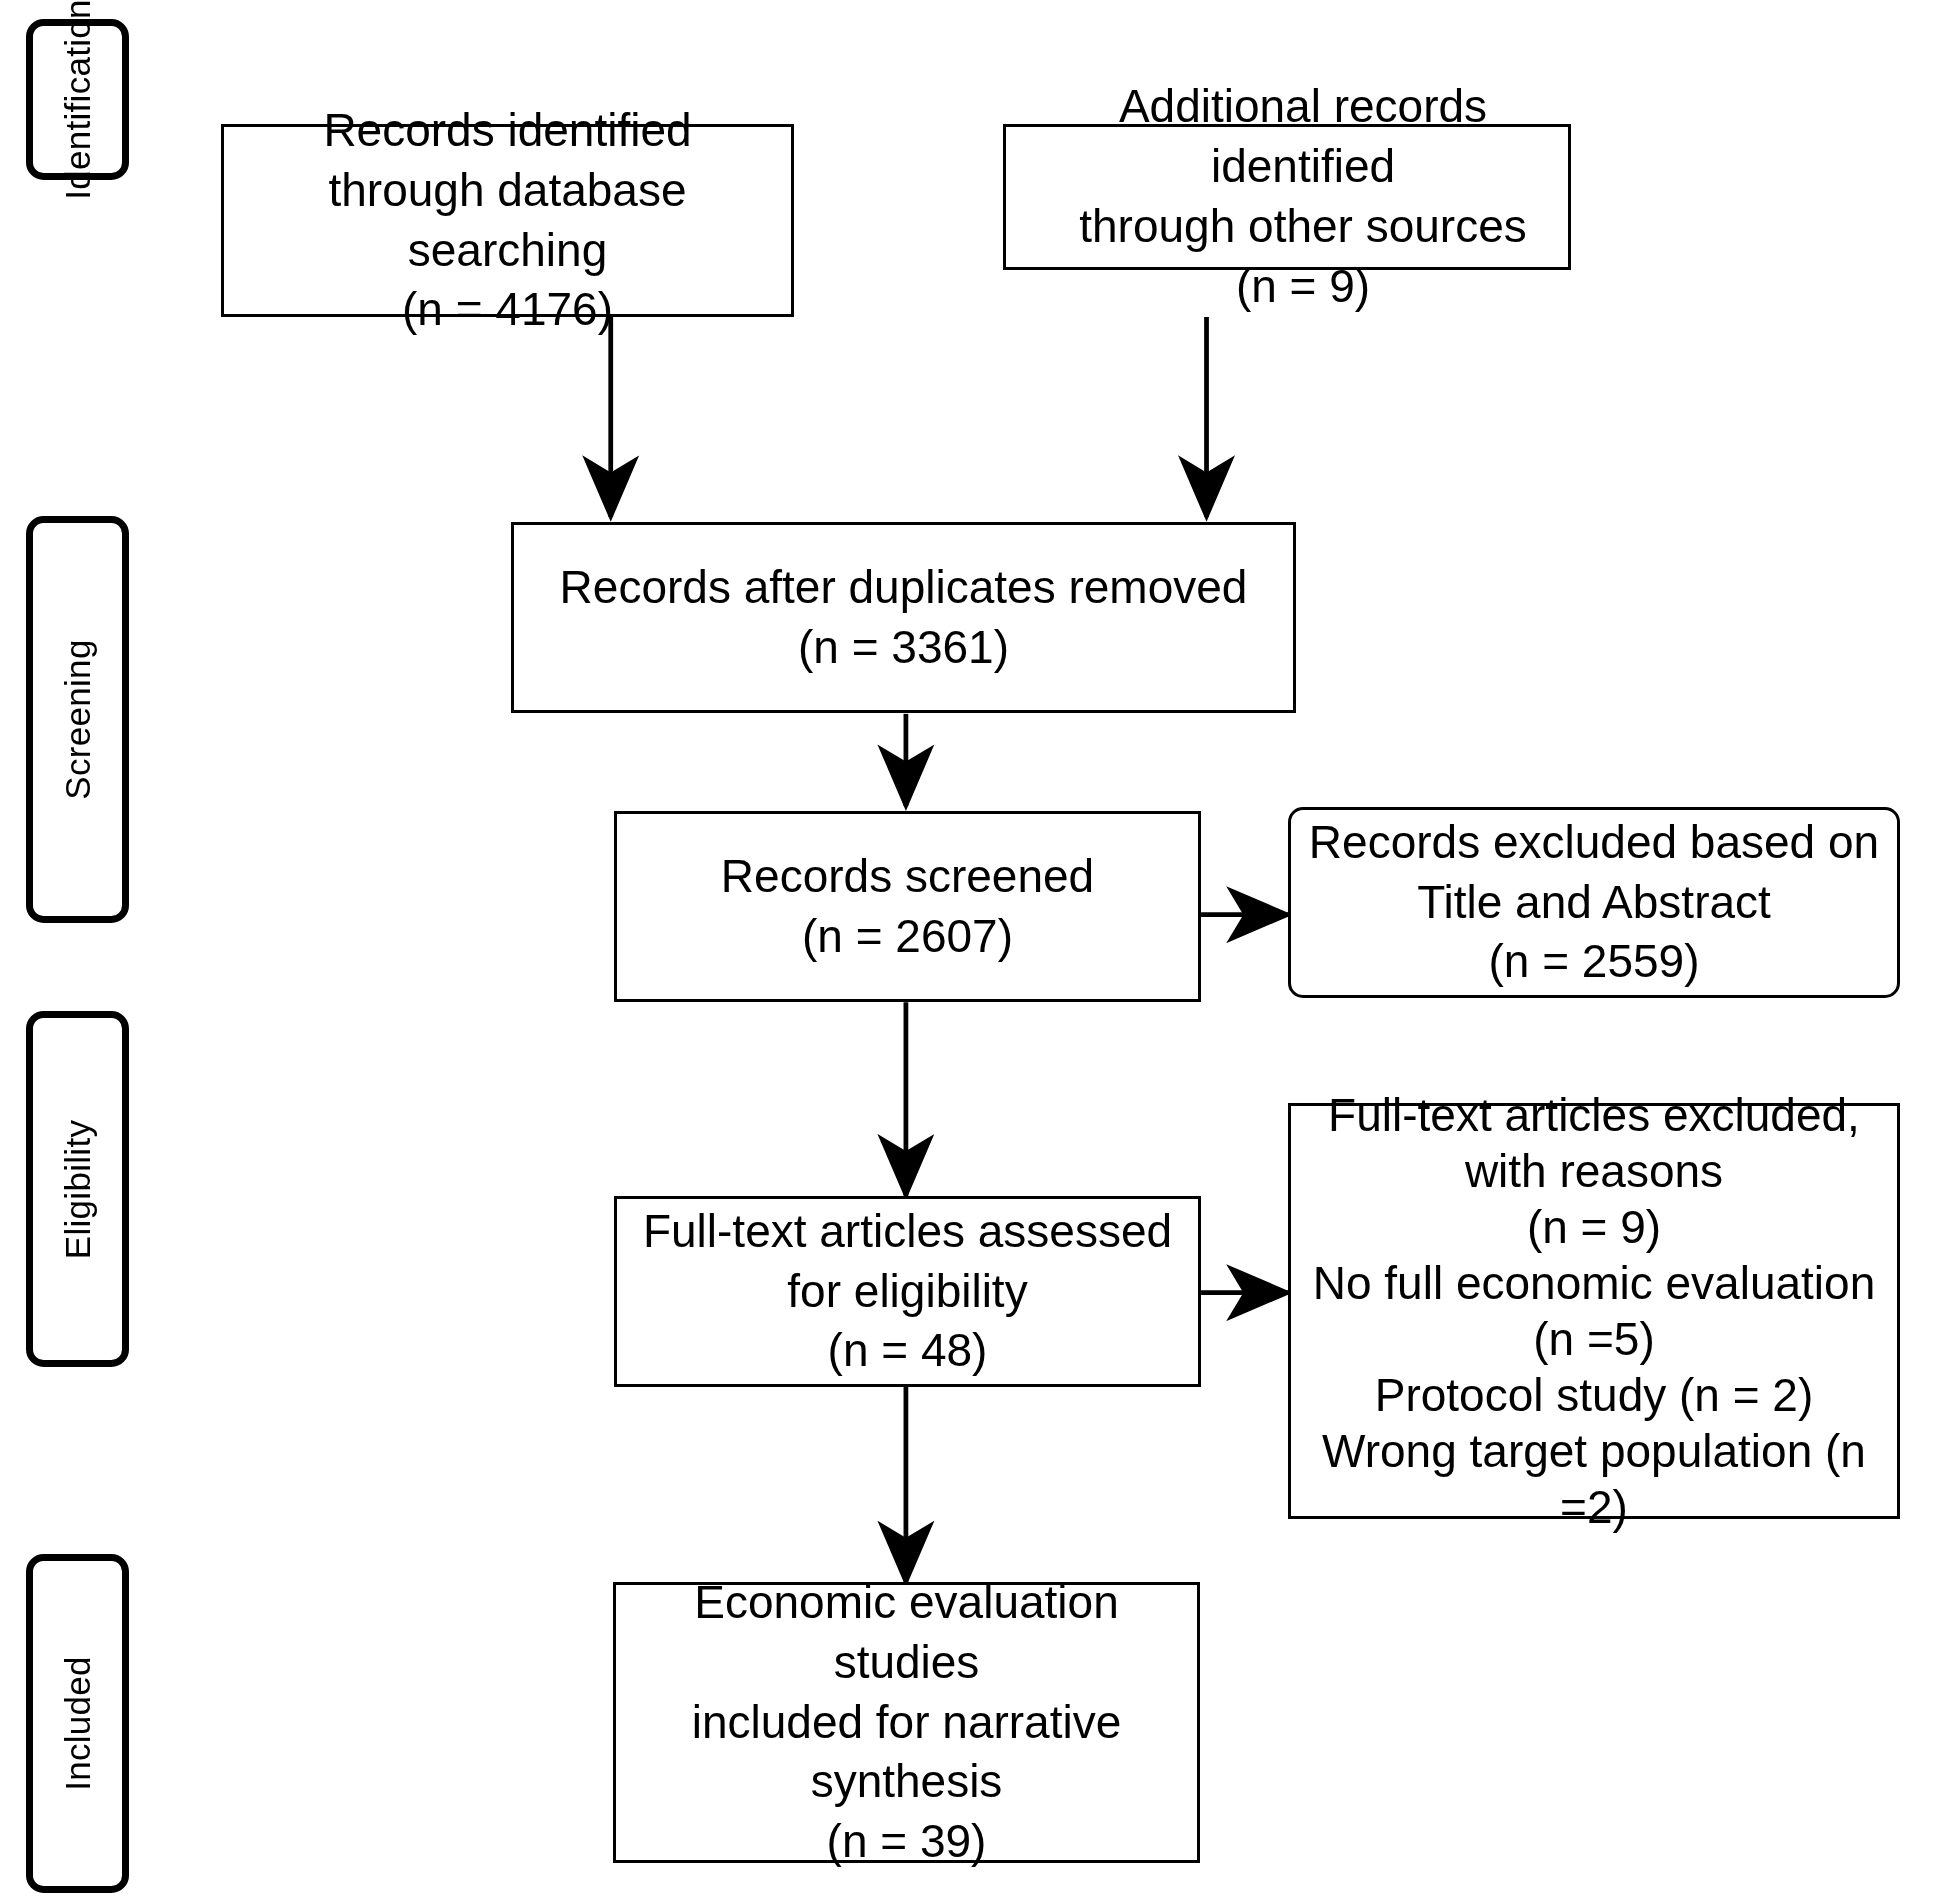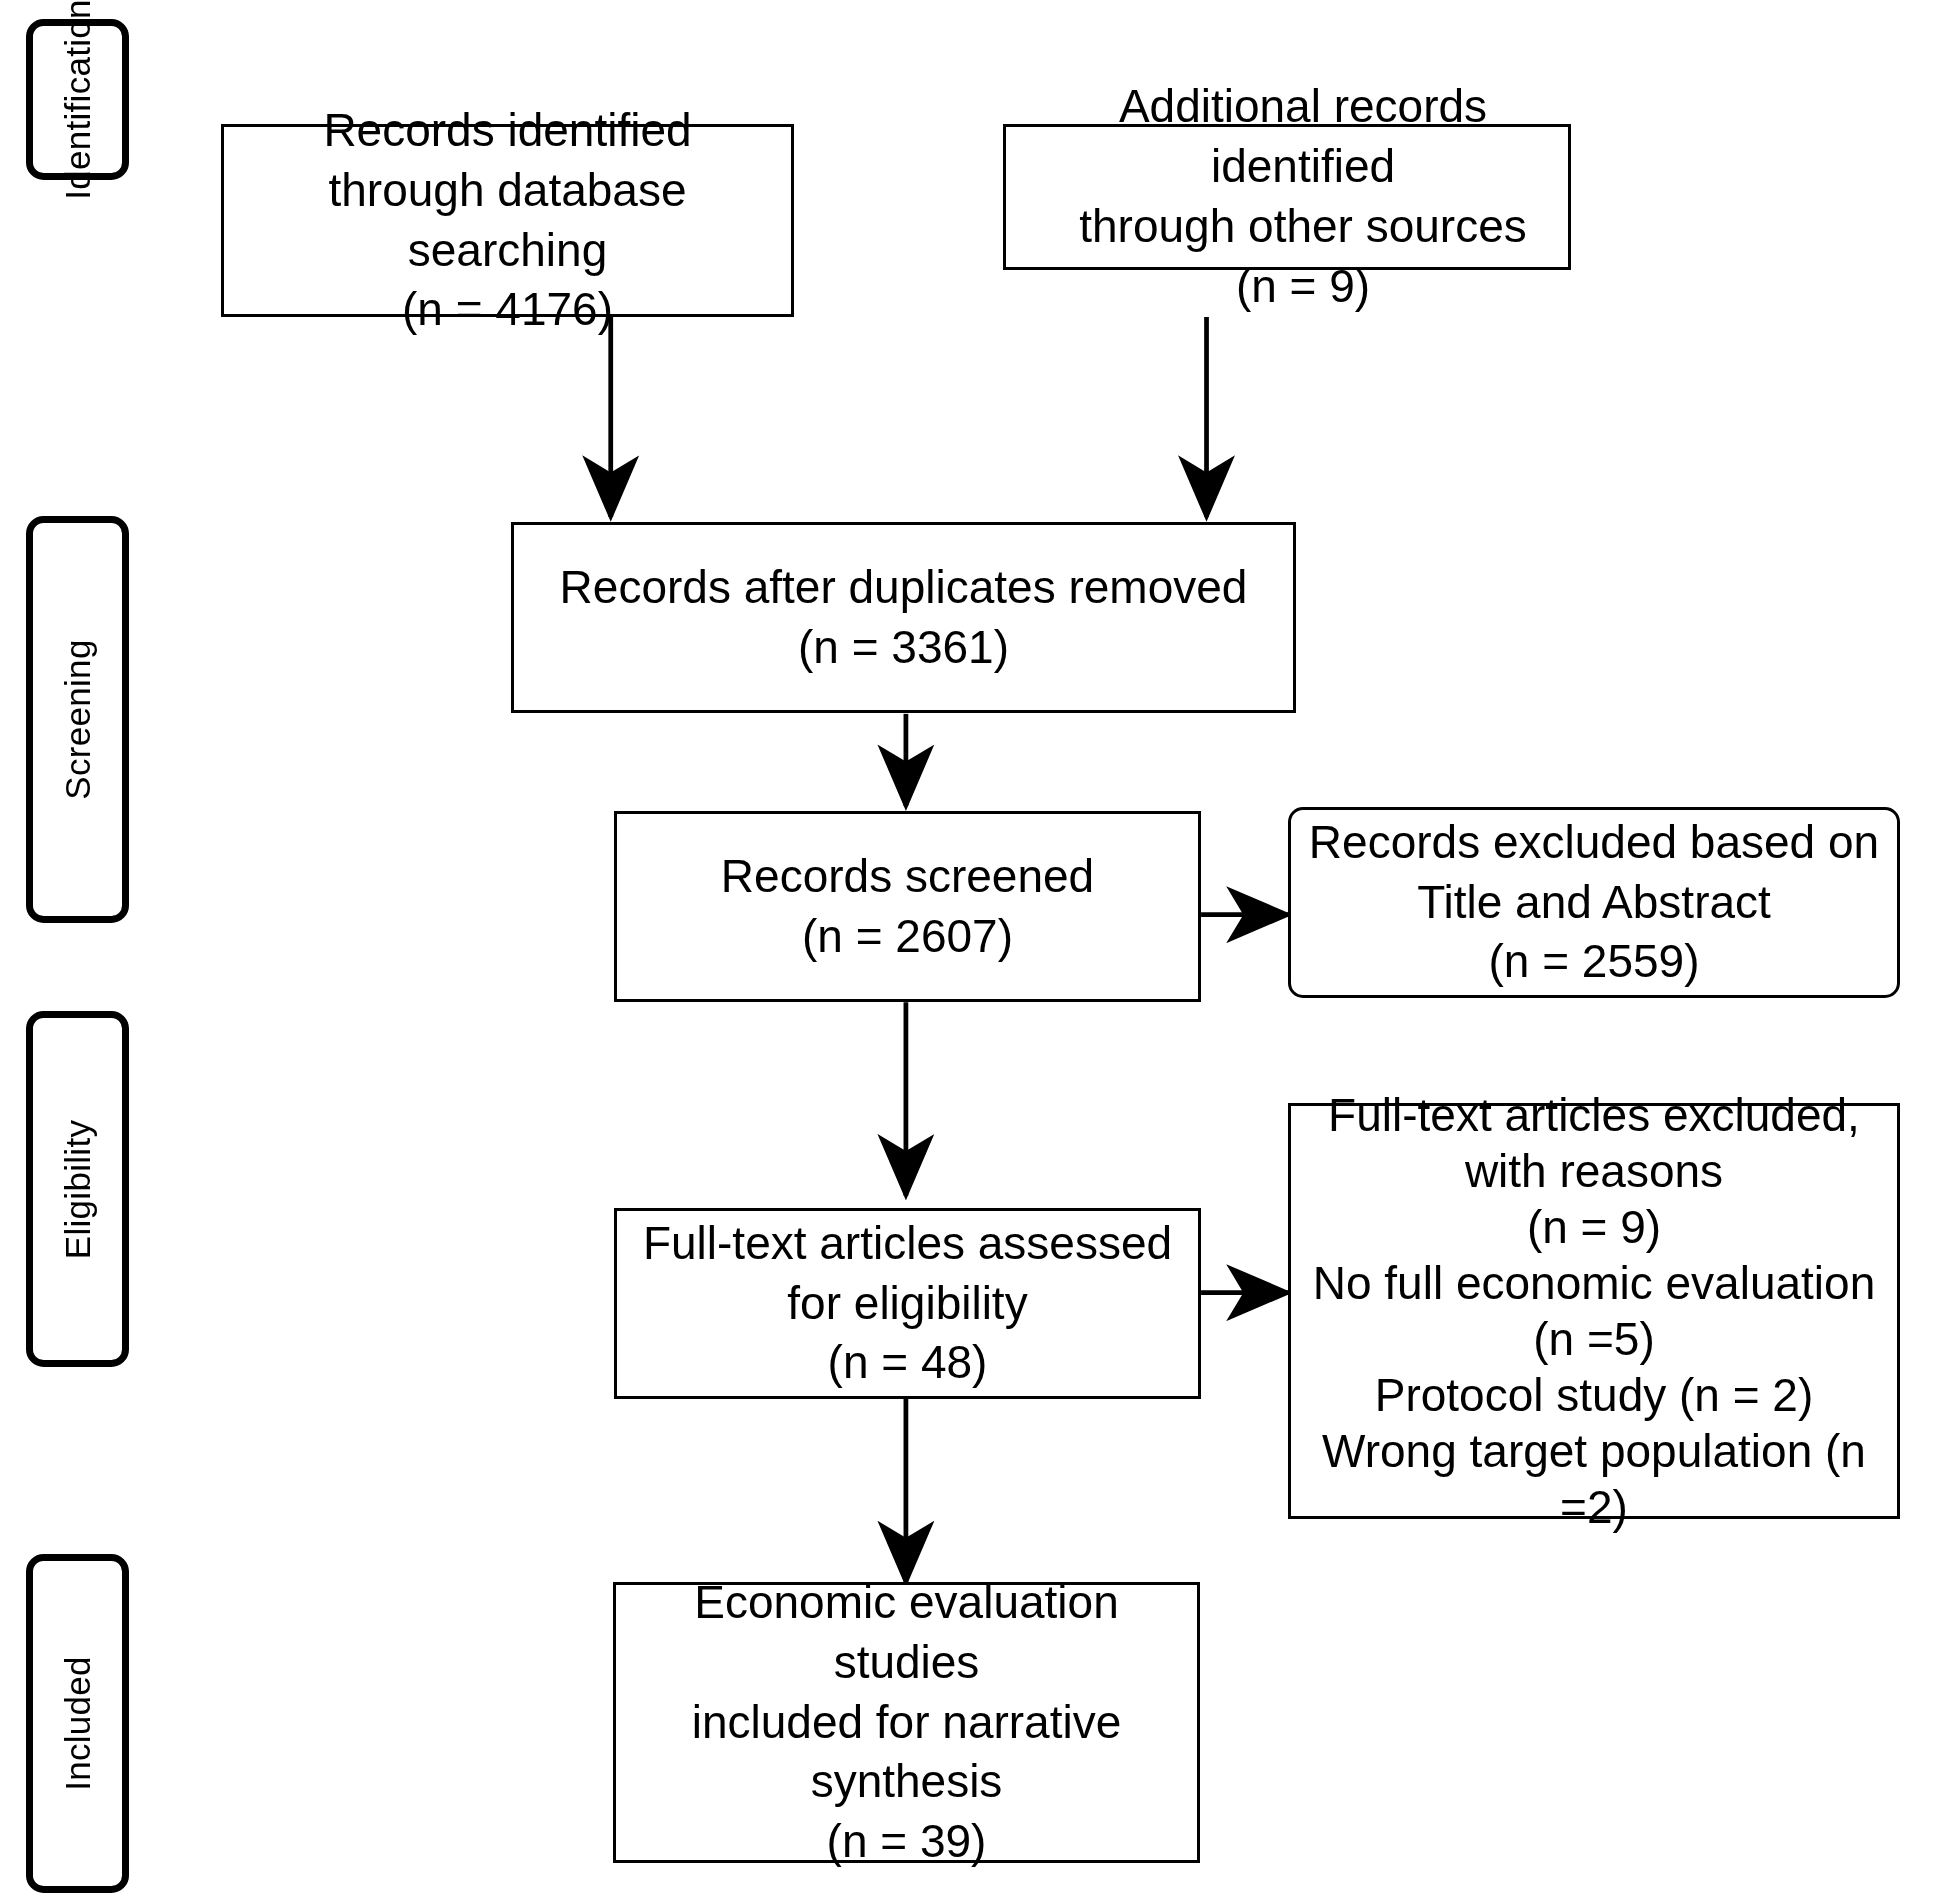--- a/index.html
+++ b/index.html
@@ -135,21 +135,21 @@
     <span class="box-text">Records screened
 (n = 2607)</span>
   </div>
 
   <div class="flow-box" style="left:1288px; top:807px; width:612px; height:191px;border-radius:15px;">
     <span class="box-text">Records excluded based on
 Title and Abstract
 (n = 2559)</span>
   </div>
 
-  <div class="flow-box" style="left:614px; top:1196px; width:587px; height:191px;margin-top:12px;">
+  <div class="flow-box" style="left:614px; top:1196px; width:587px; height:191px;">
     <span class="box-text">Full-text articles assessed
 for eligibility
 (n = 48)</span>
   </div>
 
   <div class="flow-box tight" style="left:1288px; top:1103px; width:612px; height:416px;">
     <span class="box-text">Full-text articles excluded,
 with reasons
 (n = 9)
 No full economic evaluation (n =5)

